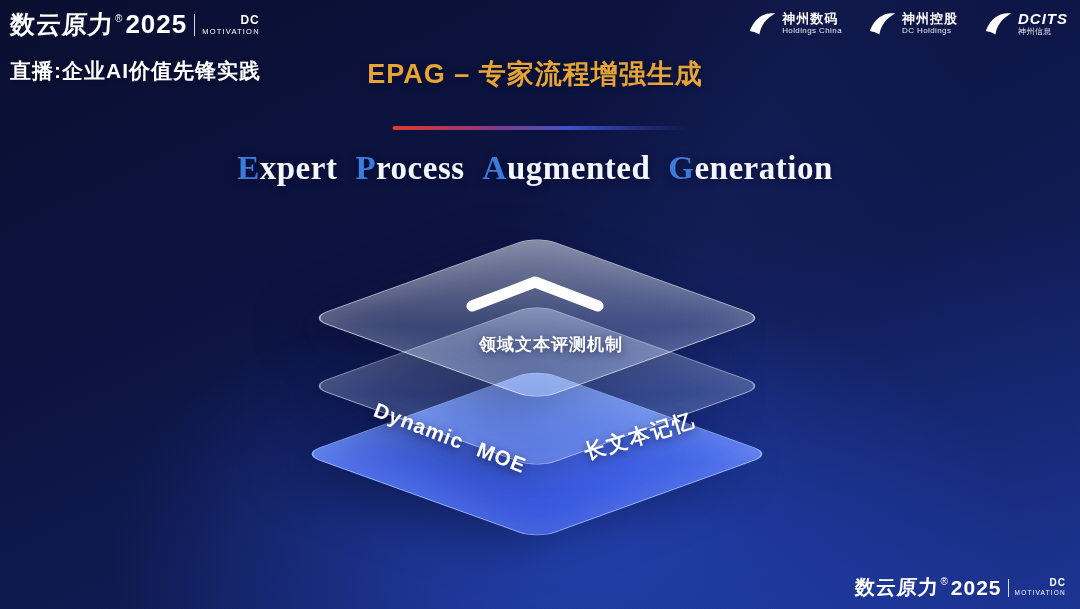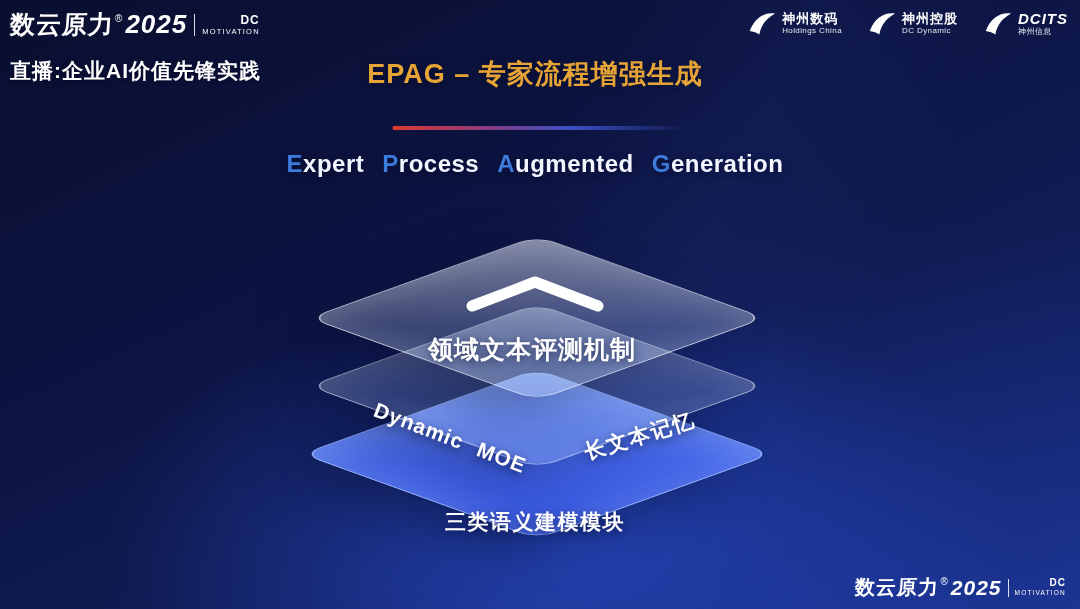--- a/index.html
+++ b/index.html
@@ -12,21 +12,21 @@
       radial-gradient(ellipse 1400px 800px at 85% 115%, rgba(35,70,200,0.35), rgba(35,70,200,0) 60%),
       linear-gradient(115deg, rgba(60,100,255,0) 45%, rgba(80,120,255,0.06) 60%, rgba(60,100,255,0) 75%),
       linear-gradient(155deg, #0a0f30 0%, #0c1340 35%, #101b52 62%, #15266e 85%, #1a2f80 100%);
   }
 
   
   .brand{position:absolute;display:flex;align-items:center;}
   .brand-top{left:10px;top:8px;}
   .brand-name{font-size:25px;font-weight:bold;letter-spacing:1px;transform:skewX(-4deg);}
   .brand-reg{font-size:10px;vertical-align:top;margin:0 1px;position:relative;top:-6px;}
-  .brand-year{font-size:26px;font-weight:bold;font-style:italic;letter-spacing:1px;margin-left:2px;}
+  .brand-year{font-size:26px;font-weight:bold;letter-spacing:1px;margin-left:2px;}
   .brand-divider{width:1px;height:22px;background:rgba(255,255,255,0.85);margin:0 7px;}
   .brand-dc{display:flex;flex-direction:column;line-height:1;align-items:flex-end;}
   .brand-dc .dc{font-size:12px;font-weight:bold;letter-spacing:1px;}
   .brand-dc .motivation{font-size:7.5px;letter-spacing:1.2px;margin-top:2px;}
 
   .live-label{
     position:absolute;left:10px;top:57px;
     font-size:21px;font-weight:bold;letter-spacing:1px;
     text-shadow:0 1px 4px rgba(0,0,30,0.5);
   }
@@ -46,22 +46,23 @@
     font-size:27px;font-weight:bold;letter-spacing:1px;color:#e6a437;
     text-shadow:0 1px 6px rgba(0,0,20,0.4);
   }
   .title-underline{
     position:absolute;left:50%;top:126px;transform:translateX(-50%);
     width:295px;height:4px;border-radius:2px;
     background:linear-gradient(90deg,#e0392f 0%,#8f3a7a 30%,#3d51c8 60%,rgba(30,50,140,0) 100%);
   }
   .subtitle{
     position:absolute;left:0;right:10px;top:150px;text-align:center;
-    font-size:24px;font-weight:bold;letter-spacing:0.5px;color:#f3f6ff;
+    font-size:33px;font-weight:bold;letter-spacing:0.5px;color:#f3f6ff;
     text-shadow:0 2px 8px rgba(0,0,30,0.45);
+    font-family:Liberation Serif, serif;
   }
   .subtitle .word{margin:0 9px;}
   .subtitle .init{color:#3d7bdd;}
 
   
   .layer{
     position:absolute;width:320px;height:320px;border-radius:26px;
     transform:scale(1,0.36) rotate(45deg);
   }
   .layer-top{
@@ -81,21 +82,21 @@
     background:linear-gradient(135deg, rgba(115,155,255,0.95) 0%, rgba(70,105,240,0.90) 55%, rgba(50,80,220,0.92) 100%);
     border:2px solid rgba(175,200,255,0.70);
     box-shadow:0 40px 70px rgba(5,10,40,0.45), inset 0 0 50px rgba(180,205,255,0.35);
   }
 
   .layer-label{
     position:absolute;z-index:40;color:#fff;font-weight:bold;
     text-shadow:0 2px 8px rgba(8,15,55,0.6);white-space:nowrap;
   }
   .chevron{position:absolute;left:460px;top:272px;z-index:40;}
-  .label-top{left:532px;top:333px;transform:translateX(-50%);font-size:25px;letter-spacing:1px;}
+  .label-top{left:551px;top:333px;transform:translateX(-50%);font-size:17px;letter-spacing:1px;}
   .label-dynamic{left:450px;top:438px;transform:translate(-50%,-50%) rotate(21deg);font-size:21px;letter-spacing:1px;word-spacing:9px;}
   .label-longtext{left:640px;top:436px;transform:translate(-50%,-50%) rotate(-17deg);font-size:21px;letter-spacing:2px;}
   .label-bottom{left:535px;top:508px;transform:translateX(-50%);font-size:21px;letter-spacing:1.5px;}
 
   
   .brand-bottom{right:14px;bottom:8px;}
   .brand-bottom .brand-name{font-size:20px;}
   .brand-bottom .brand-year{font-size:21px;}
   .brand-bottom .brand-divider{height:18px;margin:0 6px;}
   .brand-bottom .brand-dc .dc{font-size:10px;}
@@ -128,21 +129,21 @@
         <span class="partner-name">神州数码</span>
         <span class="partner-sub">Holdings China</span>
       </span>
     </div>
     <div class="partner">
       <svg class="swoosh-icon" viewBox="0 0 32 32">
         <path d="M2 24 C8 8 20 2 31 4 C22 9 15 16 13 28 C9 25 5 25 2 24 Z" fill="#ffffff"></path>
       </svg>
       <span class="partner-text">
         <span class="partner-name">神州控股</span>
-        <span class="partner-sub">DC Dynamic</span>
+        <span class="partner-sub">DC Holdings</span>
       </span>
     </div>
     <div class="partner partner-dcits">
       <svg class="swoosh-icon" viewBox="0 0 32 32">
         <path d="M2 24 C8 8 20 2 31 4 C22 9 15 16 13 28 C9 25 5 25 2 24 Z" fill="#ffffff"></path>
       </svg>
       <span class="partner-text">
         <span class="partner-name">DCITS</span>
         <span class="partner-sub">神州信息</span>
       </span>
@@ -160,21 +161,20 @@
   <div class="layer layer-middle"></div>
   <div class="layer layer-top"></div>
 
   <svg class="chevron" width="150" height="44" viewBox="0 0 150 44">
     <polyline points="12,34 75,10 138,34" fill="none" stroke="#ffffff" stroke-width="11" stroke-linecap="round" stroke-linejoin="round"></polyline>
   </svg>
 
   <div class="layer-label label-top">领域文本评测机制</div>
   <div class="layer-label label-dynamic">Dynamic MOE</div>
   <div class="layer-label label-longtext">长文本记忆</div>
-  <div class="layer-label label-bottom">三类语义建模模块</div>
 
   <div class="brand brand-bottom">
     <span class="brand-name">数云原力</span>
     <span class="brand-reg">®</span>
     <span class="brand-year">2025</span>
     <span class="brand-divider"></span>
     <span class="brand-dc">
       <span class="dc">DC</span>
       <span class="motivation">MOTIVATION</span>
     </span>

